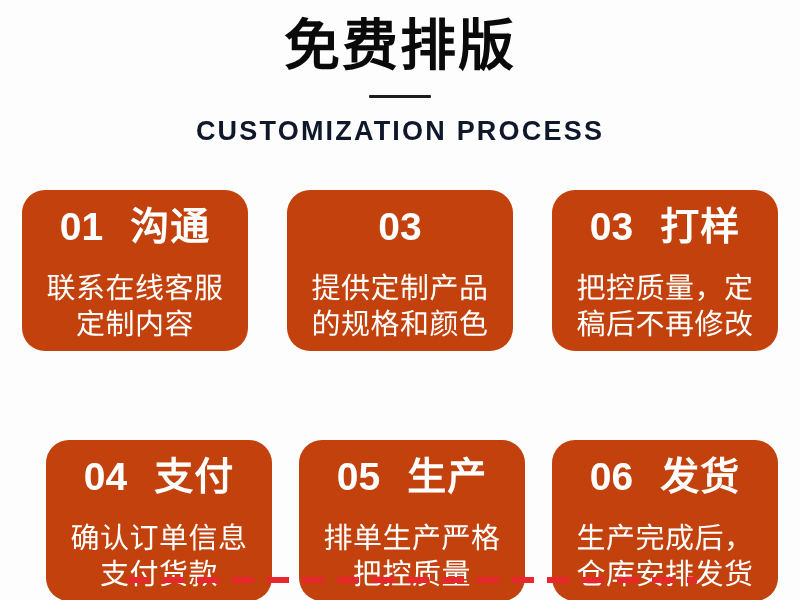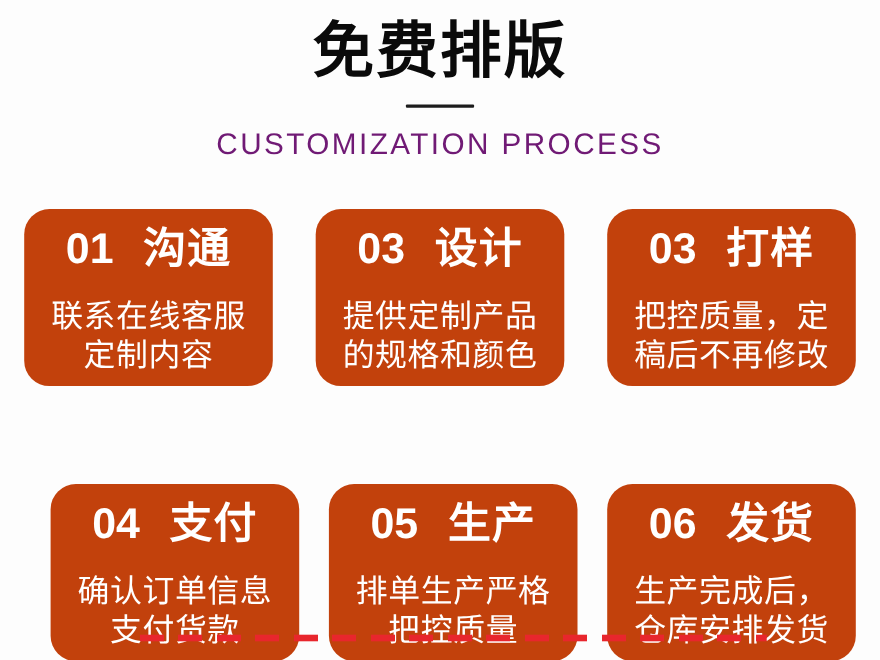--- a/index.html
+++ b/index.html
@@ -39,23 +39,23 @@
     height: 3px;
     background: #1c1c1c;
     margin: 17px auto 0 auto;
     border-radius: 1px;
   }
 
   .title-en {
     margin-top: 18px;
     font-family: "Liberation Sans", "DejaVu Sans", sans-serif;
     font-size: 27px;
-    font-weight: 400;
+    font-weight: 700;
     letter-spacing: 2.2px;
-    color: #701a75;
+    color: #0f172a;
     white-space: nowrap;
   }
 
   
   .steps-grid {
     position: absolute;
     left: 22px;
     top: 190px;
     width: 756px;
     display: flex;
@@ -162,21 +162,20 @@
       </div>
       <div class="step-desc">
         <span class="desc-line">联系在线客服</span>
         <span class="desc-line">定制内容</span>
       </div>
     </div>
 
     <div class="step-card">
       <div class="step-head">
         <span class="step-num">03</span>
-        <span class="step-name">设计</span>
       </div>
       <div class="step-desc">
         <span class="desc-line">提供定制产品</span>
         <span class="desc-line">的规格和颜色</span>
       </div>
     </div>
 
     <div class="step-card">
       <div class="step-head">
         <span class="step-num">03</span>

